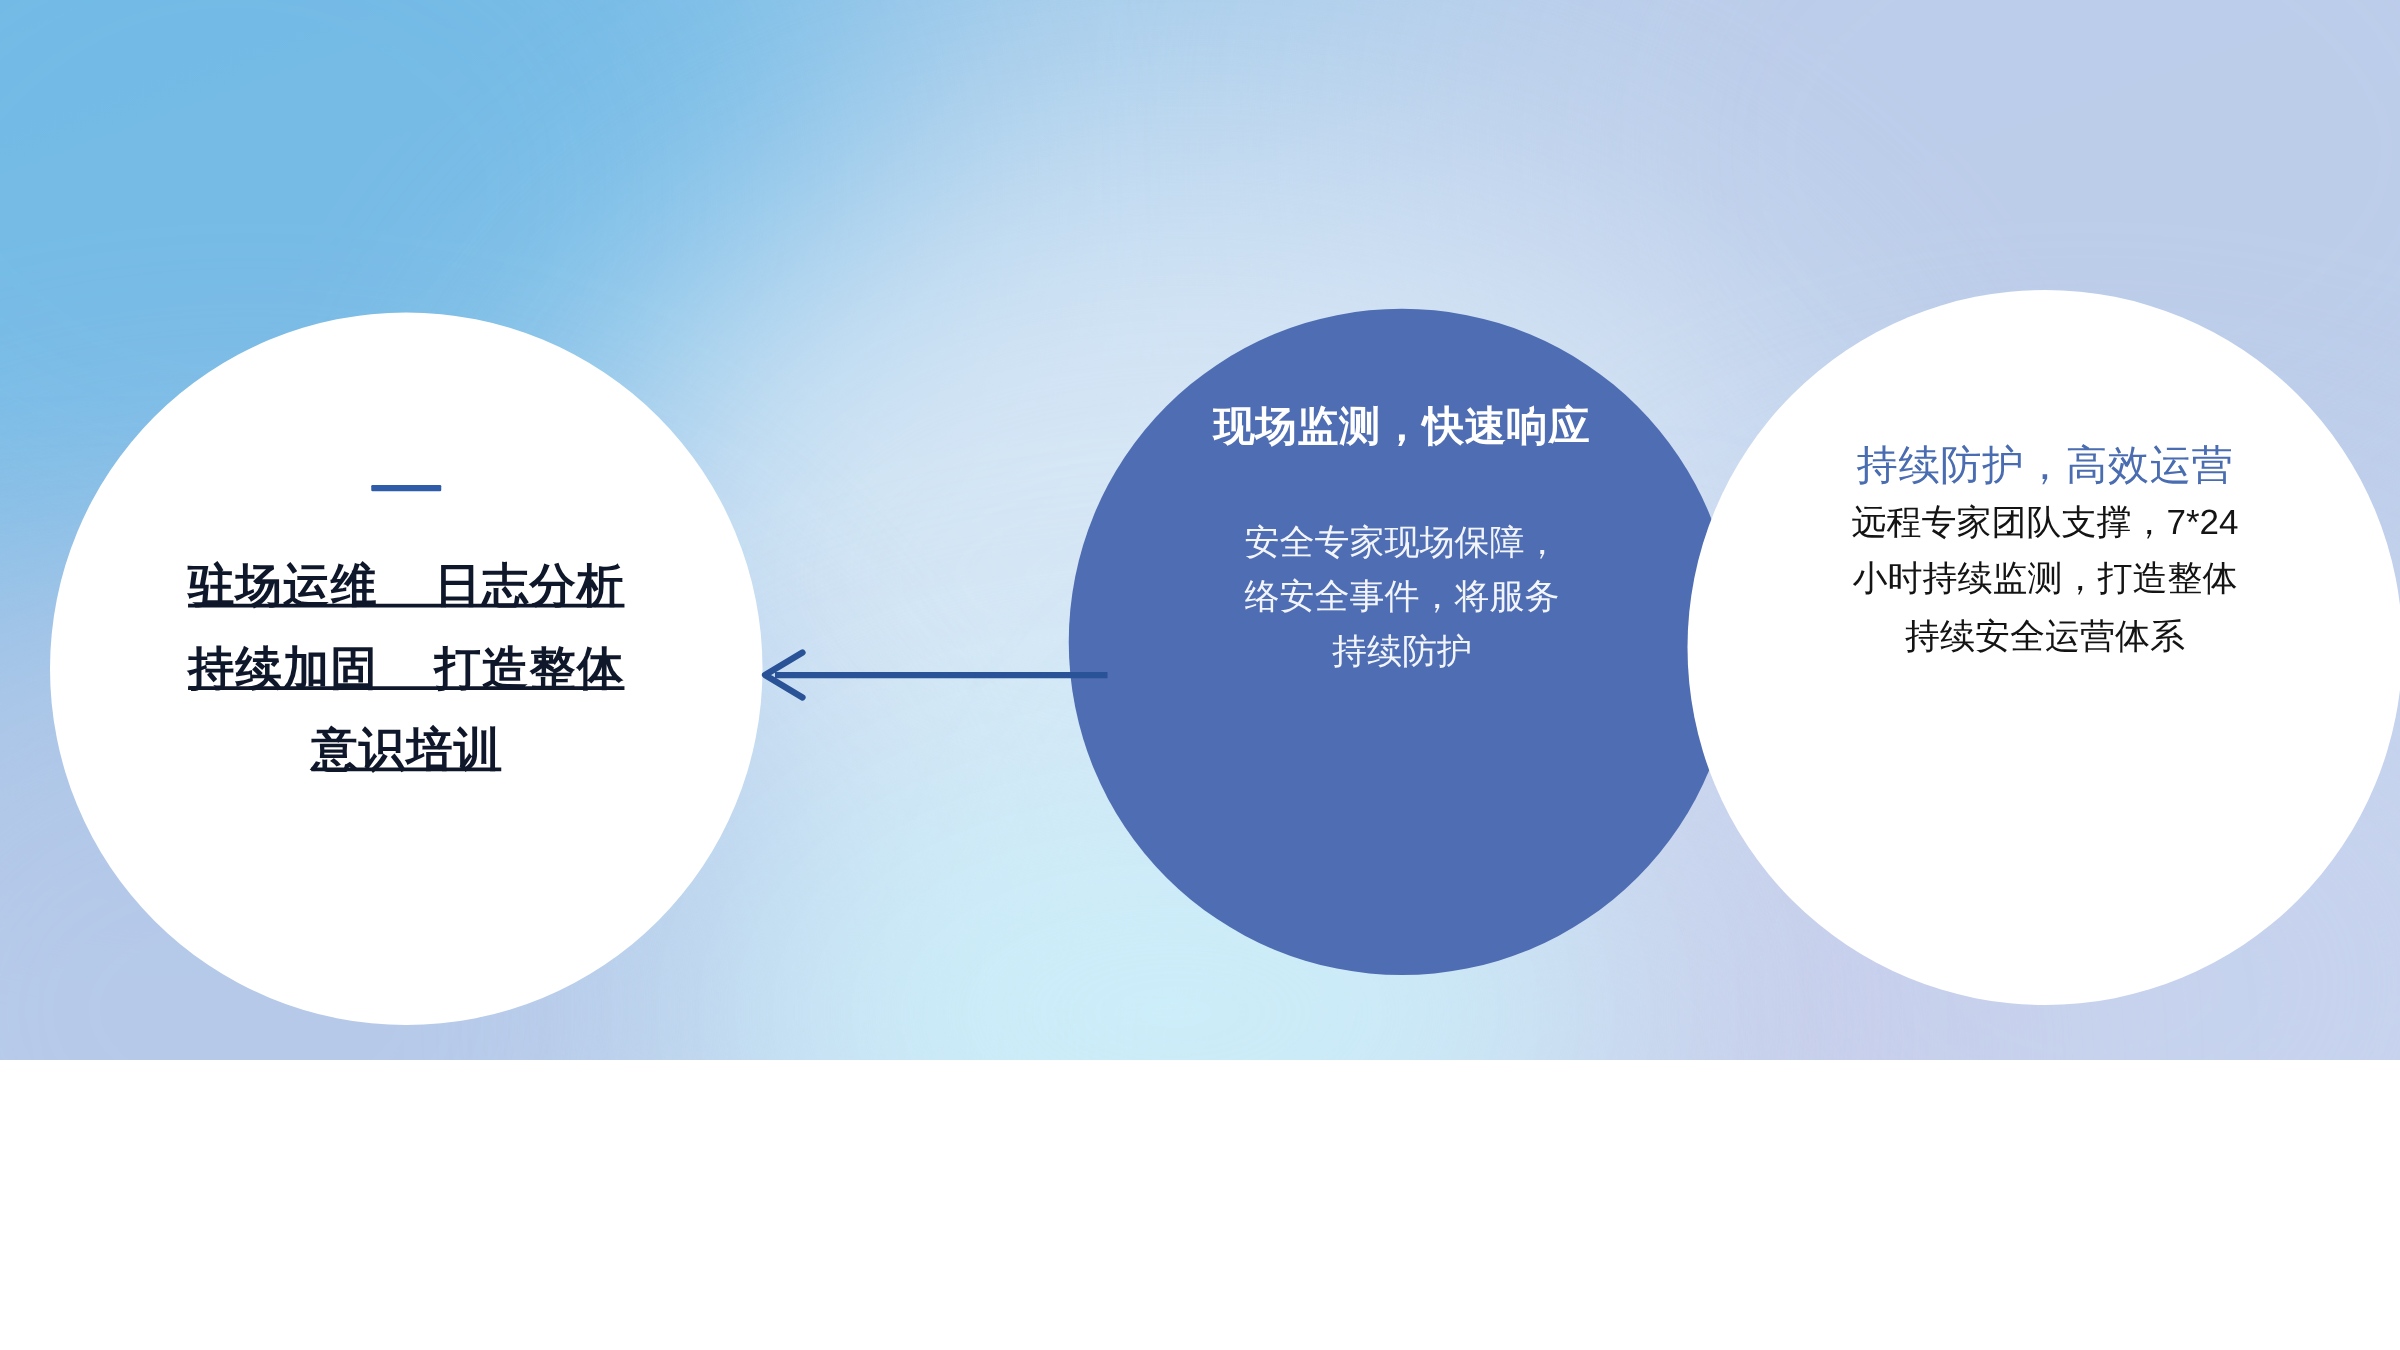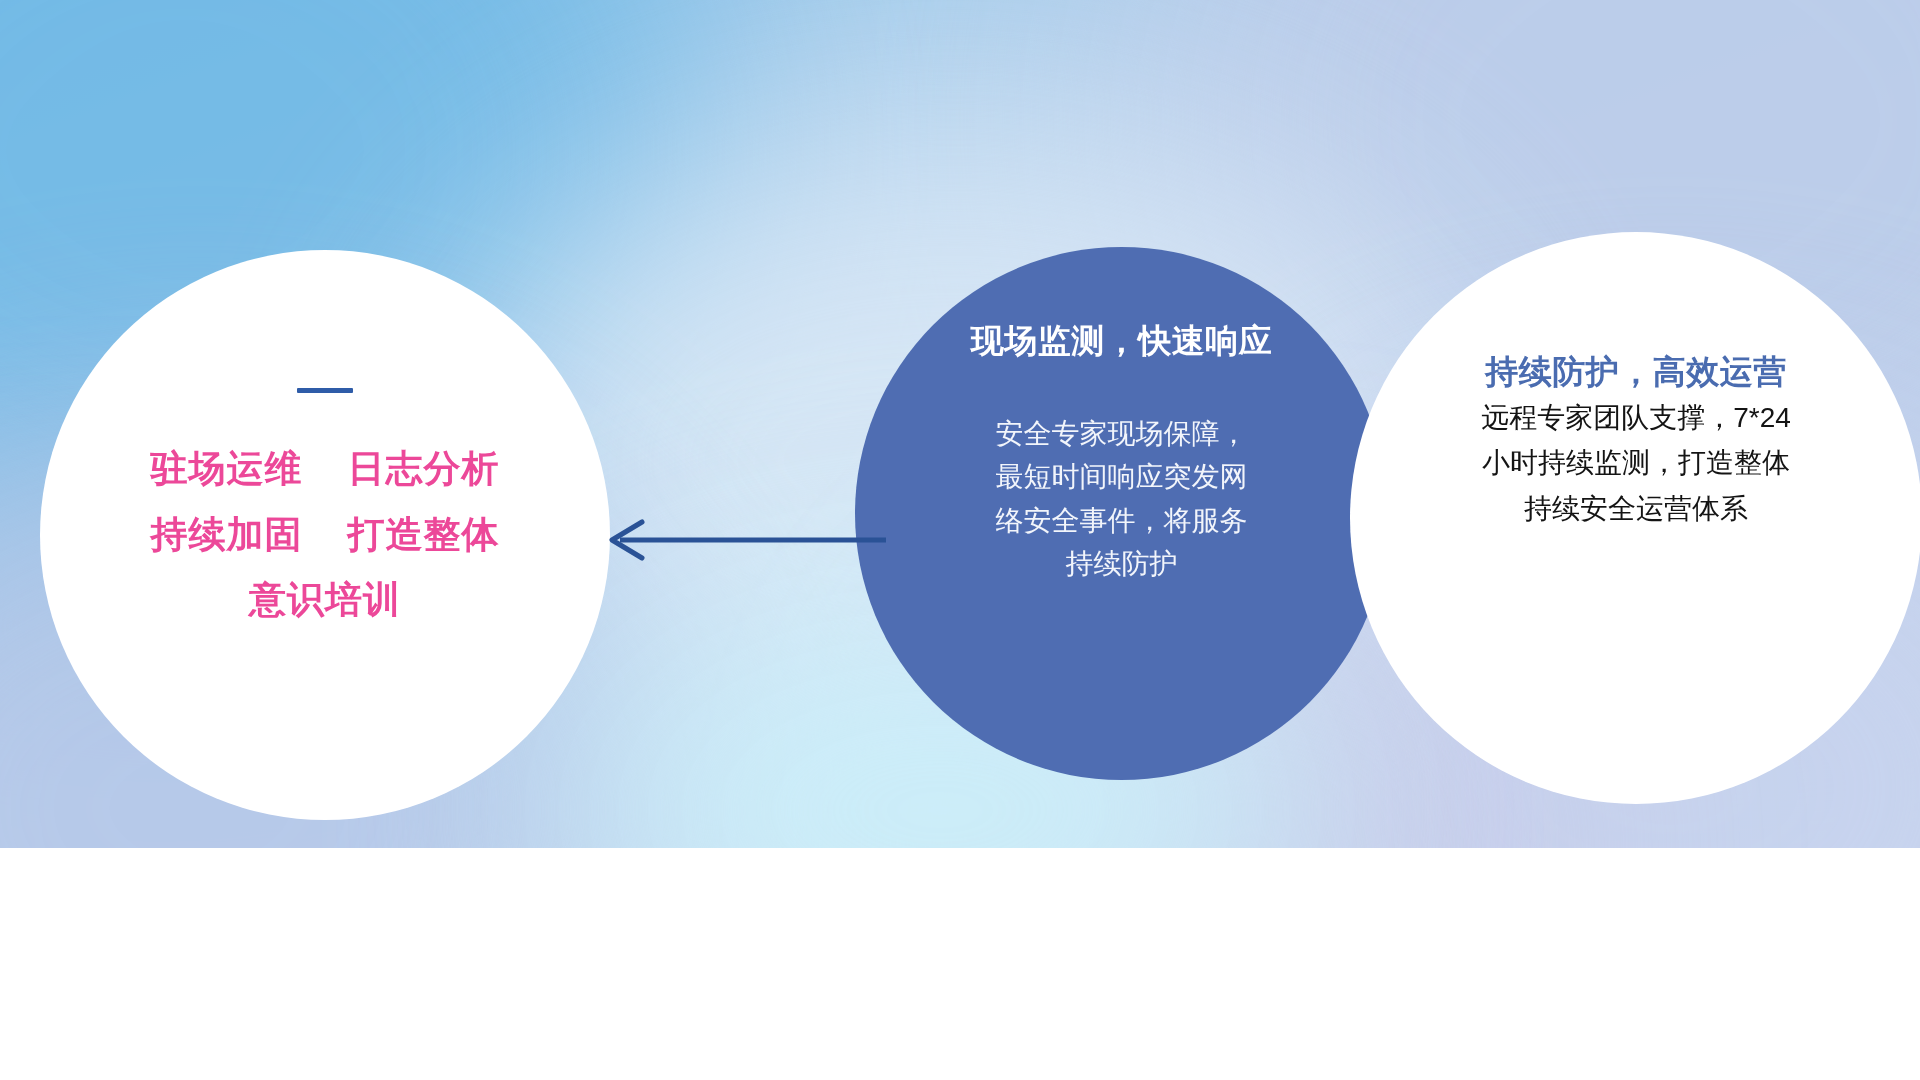--- a/index.html
+++ b/index.html
@@ -108,24 +108,25 @@
   .left-lines {
     margin-top: 44px;
     display: flex;
     flex-direction: column;
     gap: 2px;
     width: 100%;
   }
   .left-line {
     font-size: 37px;
     font-weight: bold;
-    color: #ec4899;
+    color: #0f172a;
     line-height: 1.72;
     letter-spacing: 1px;
     white-space: pre;
+    text-decoration: underline;
   }
   .left-line.spaced { letter-spacing: 1px; }
 
   
   #circle-middle {
     left: 855px; top: 247px;
     width: 533px; height: 533px;
     background: var(--mid-fill, #4f6db2);
     z-index: 3;
     padding-top: 72px;
@@ -149,21 +150,21 @@
   
   #circle-right {
     left: 1350px; top: 232px;
     width: 572px; height: 572px;
     background: #ffffff;
     z-index: 5;
     padding-top: 118px;
   }
   .right-heading {
     font-size: 33px;
-    font-weight: bold;
+    font-weight: normal;
     color: var(--accent-heading, #4a6cb0);
     letter-spacing: .5px;
     white-space: nowrap;
   }
   .right-body {
     width: 400px;
     font-size: 28px;
     color: #141414;
     line-height: 1.62;
     text-align: center;
@@ -191,21 +192,20 @@
   <div class="bg-blob blob-mid-light"></div>
   <div class="bg-blob blob-bl"></div>
   <div class="bg-blob blob-br"></div>
   <div class="bg-blob blob-lavender"></div>
   <div class="bg-blob blob-glow"></div>
 
   <div class="circle" id="circle-middle">
     <div class="mid-heading">现场监测，快速响应</div>
     <div class="mid-body">
       <div>安全专家现场保障，</div>
-      <div>最短时间响应突发网</div>
       <div>络安全事件，将服务</div>
       <div>持续防护</div>
     </div>
   </div>
 
   <div class="circle" id="circle-left">
     <div class="accent-dash"></div>
     <div class="left-lines">
       <div class="left-line spaced">驻场运维    日志分析</div>
       <div class="left-line spaced">持续加固    打造整体</div>

